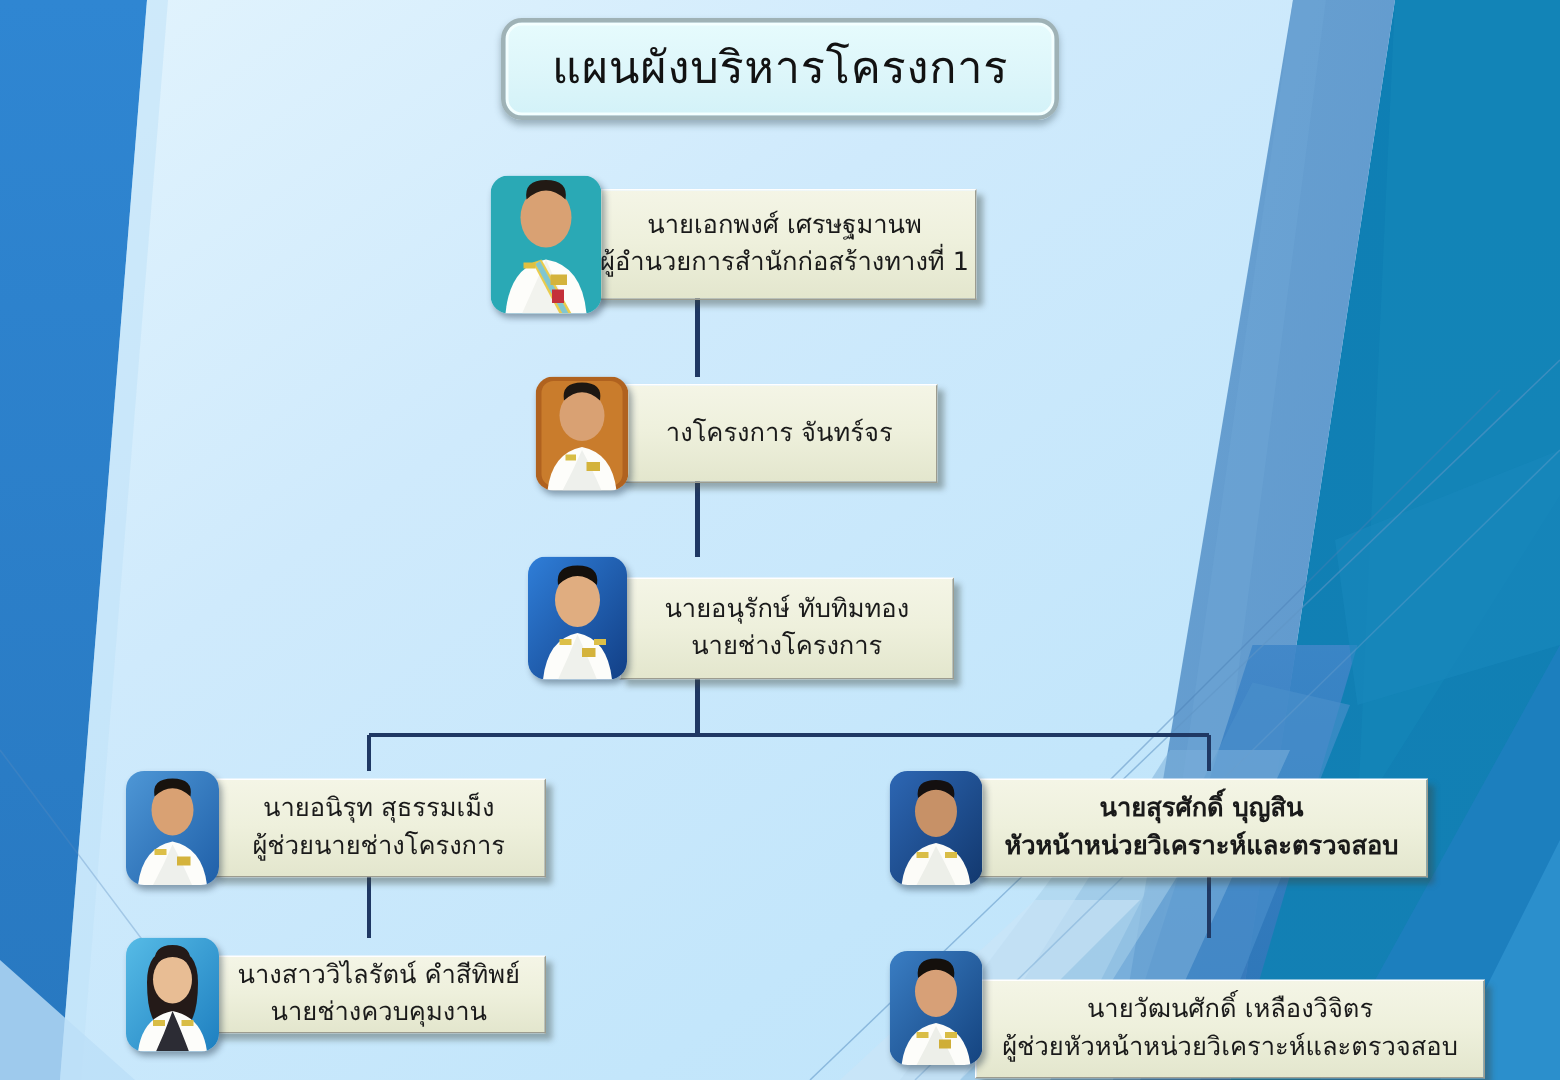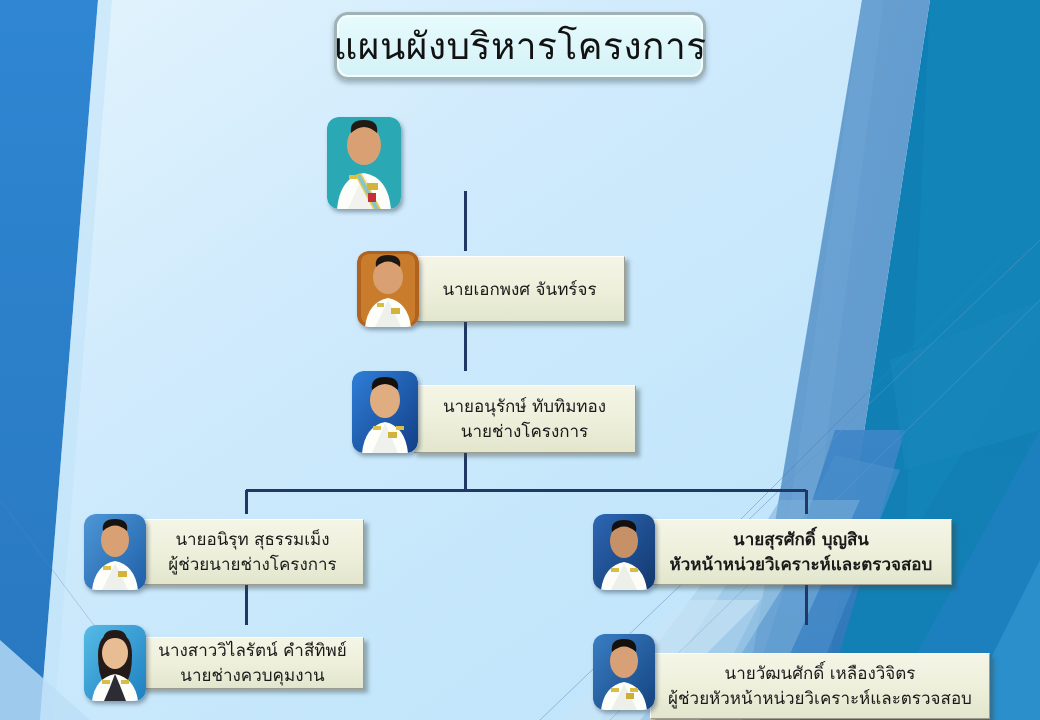--- a/index.html
+++ b/index.html
@@ -37,21 +37,21 @@
     border: 3px solid #9fb2b6;
     box-shadow:
       inset 0 0 0 2px #f4ffff,
       0 3px 5px rgba(40,60,70,0.35);
     display: flex;
     align-items: center;
     justify-content: center;
     box-sizing: border-box;
   }
   .title-text {
-    font-size: 37px;
+    font-size: 30px;
     color: #121212;
     letter-spacing: 0.5px;
     line-height: 1;
     white-space: nowrap;
   }
 
   
   .connectors { position: absolute; inset: 0; pointer-events: none; }
   .connectors svg { display:block; width:1040px; height:720px; }
 
@@ -226,37 +226,41 @@
         <path d="M24 16 q13 -12 26 0 q2 -13 -13 -13 q-15 0 -13 13Z" fill="#221a14"></path>
         <path d="M10 92 q3 -32 27 -36 q24 4 27 36 Z" fill="#fdfdfa"></path>
         <path d="M37 56 q-7 16 -16 36 h32 q-9 -20 -16 -36Z" fill="#f2f3ee"></path>
         <path d="M28 58 L46 92 L54 92 L34 56 Z" fill="#e8c83f" opacity="0.92"></path>
         <path d="M30 59 L48 92 L52 92 L33 57 Z" fill="#6fc6e8" opacity="0.85"></path>
         <rect x="40" y="66" width="11" height="7" fill="#d4b33c"></rect>
         <rect x="41" y="76" width="8" height="9" fill="#c4303a"></rect>
         <rect x="22" y="58" width="8" height="4" fill="#e0c040"></rect>
       </svg>
     </div>
+    <div class="label-box">
+      <span class="ln">นายเอกพงศ์ เศรษฐมานพ</span>
+      <span class="ln">ผู้อำนวยการสำนักก่อสร้างทางที่ 1</span>
+    </div>
   </div>
 
   <div class="node" id="node-manager">
     <div class="photo">
       <svg viewBox="0 0 62 76" width="62" height="76">
         <rect width="62" height="76" rx="10" fill="#b0621f"></rect>
         <rect x="4" y="3" width="54" height="70" rx="8" fill="#c97c2c"></rect>
         <ellipse cx="31" cy="26" rx="15" ry="17" fill="#d9a173"></ellipse>
         <path d="M19 16 q12 -11 24 0 q2 -12 -12 -12 q-14 0 -12 12Z" fill="#1d1712"></path>
         <path d="M8 76 q3 -25 23 -29 q20 4 23 29 Z" fill="#fdfdfa"></path>
         <path d="M31 49 q-6 14 -13 27 h26 q-7 -16 -13 -27Z" fill="#eef0ec"></path>
         <rect x="34" y="57" width="9" height="6" fill="#d4b33c"></rect>
         <rect x="20" y="52" width="7" height="4" fill="#d8bd45"></rect>
       </svg>
     </div>
     <div class="label-box">
-      <span class="ln">นายเอกพงศ จันทร์จร</span>
+      <span class="ln">างโครงการ จันทร์จร</span>
     </div>
   </div>
 
   <div class="node" id="node-engineer">
     <div class="photo">
       <svg viewBox="0 0 66 82" width="66" height="82">
         <defs>
           <linearGradient id="pbEng" x1="0" y1="0" x2="1" y2="1">
             <stop offset="0%" stop-color="#2f7ed8"></stop>
             <stop offset="100%" stop-color="#123f86"></stop>

